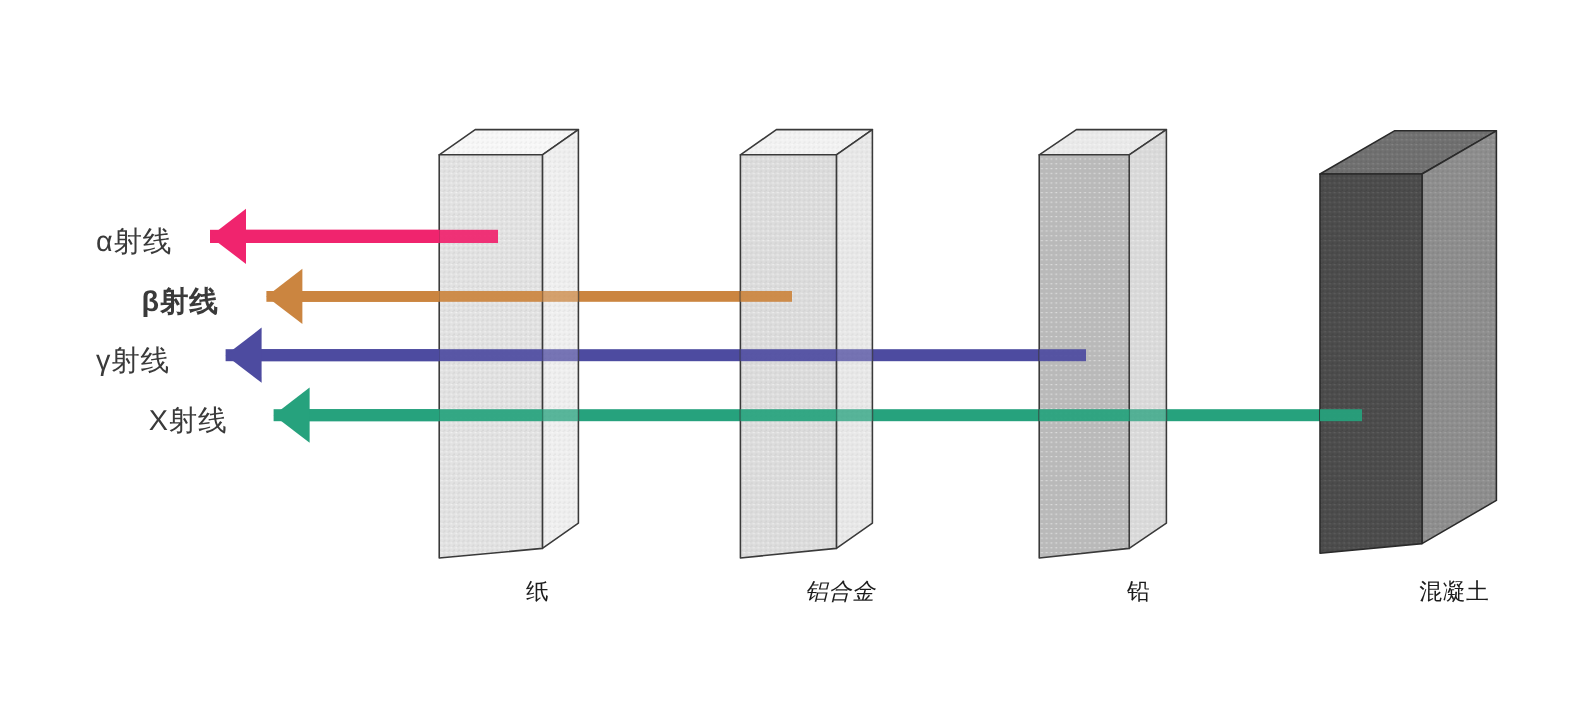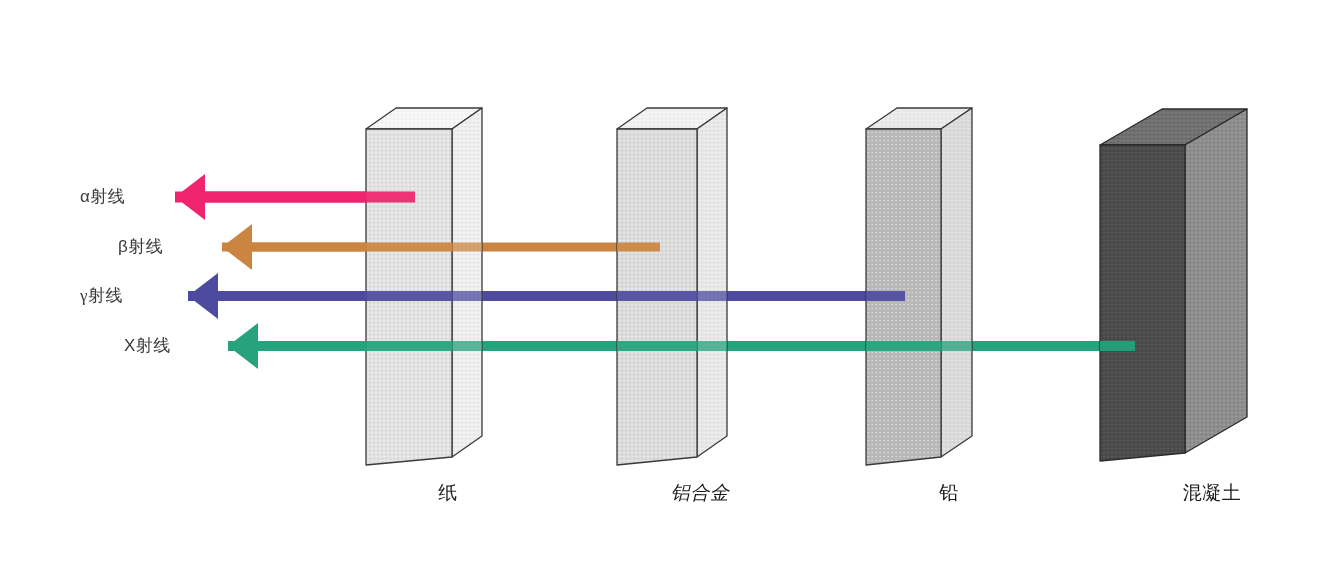--- a/index.html
+++ b/index.html
@@ -6,21 +6,21 @@
   body{
     width:1322px;height:588px;
     background:#ffffff;
     font-family:"Liberation Sans", sans-serif;
     overflow:hidden;
     position:relative;
   }
   #stage{position:absolute;left:0;top:0;width:1322px;height:588px;}
   .ray-label{
     position:absolute;
-    font-size:17px;
+    font-size:24px;
     color:#3a3a3a;
     white-space:nowrap;
     letter-spacing:0.5px;
   }
   .mat-label{
     position:absolute;
     font-size:19px;
     color:#1c1c1c;
     white-space:nowrap;
     text-align:center;
@@ -190,22 +190,22 @@
         <polygon points="188,296 218,273 218,319" fill="#4d4ba0"></polygon>
       </g>
       <g>
         <rect x="256" y="341" width="110" height="10" fill="#26a27d"></rect>
         <polygon points="228,346 258,323 258,369" fill="#26a27d"></polygon>
       </g>
     </svg>
 
   <div id="ray-labels">
       <div class="ray-label" style="left: 80px; top: 185px;">α射线</div>
-      <div class="ray-label" style="left: 118px; top: 235px;">β射线</div>
-      <div class="ray-label" style="left: 80px; top: 284px; font-family: Liberation Serif, serif;">γ射线</div>
+      <div class="ray-label" style="left: 118px; top: 235px; font-weight: bold;">β射线</div>
+      <div class="ray-label" style="left: 80px; top: 284px;">γ射线</div>
       <div class="ray-label" style="left: 124px; top: 334px;">X射线</div>
     </div>
   <div id="mat-labels">
       <div class="mat-label" style="left: 388px; top: 480px; width: 120px;">纸</div>
       <div class="mat-label" style="left: 640px; top: 480px; width: 120px; font-style: italic;">铝合金</div>
       <div class="mat-label" style="left: 889px; top: 480px; width: 120px;">铅</div>
       <div class="mat-label" style="left: 1152px; top: 480px; width: 120px;">混凝土</div>
     </div>
 
 </div>

